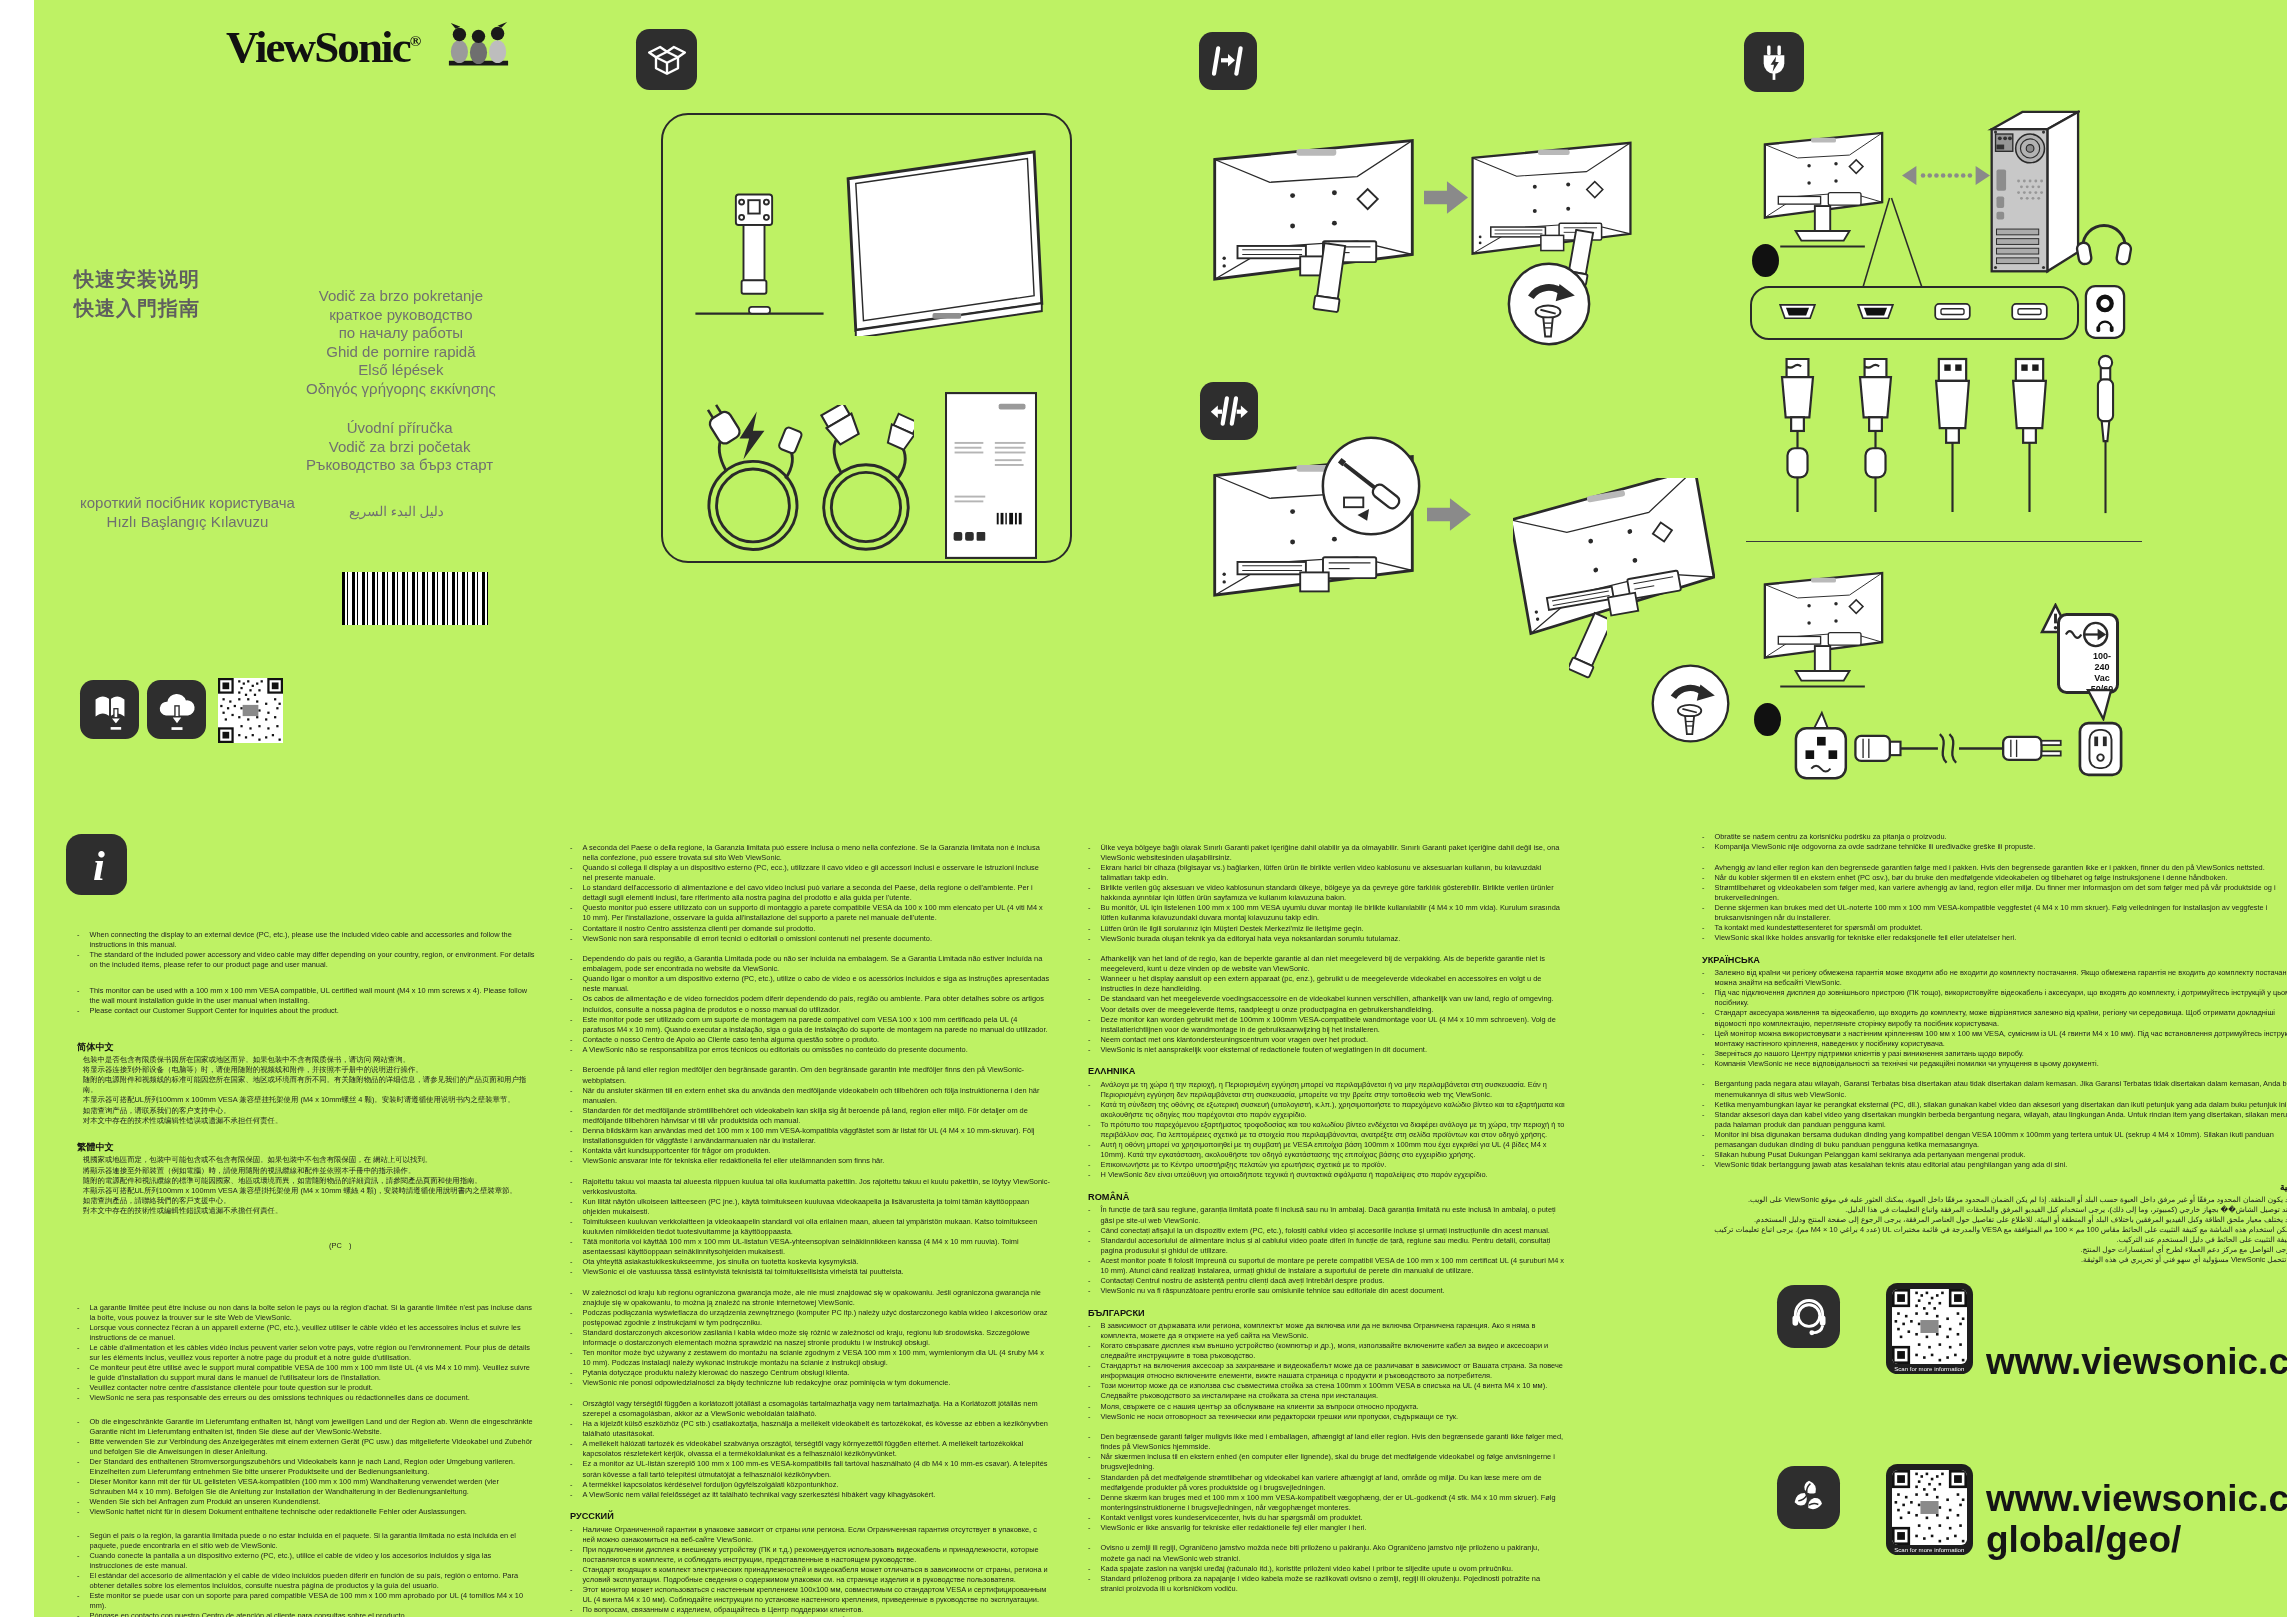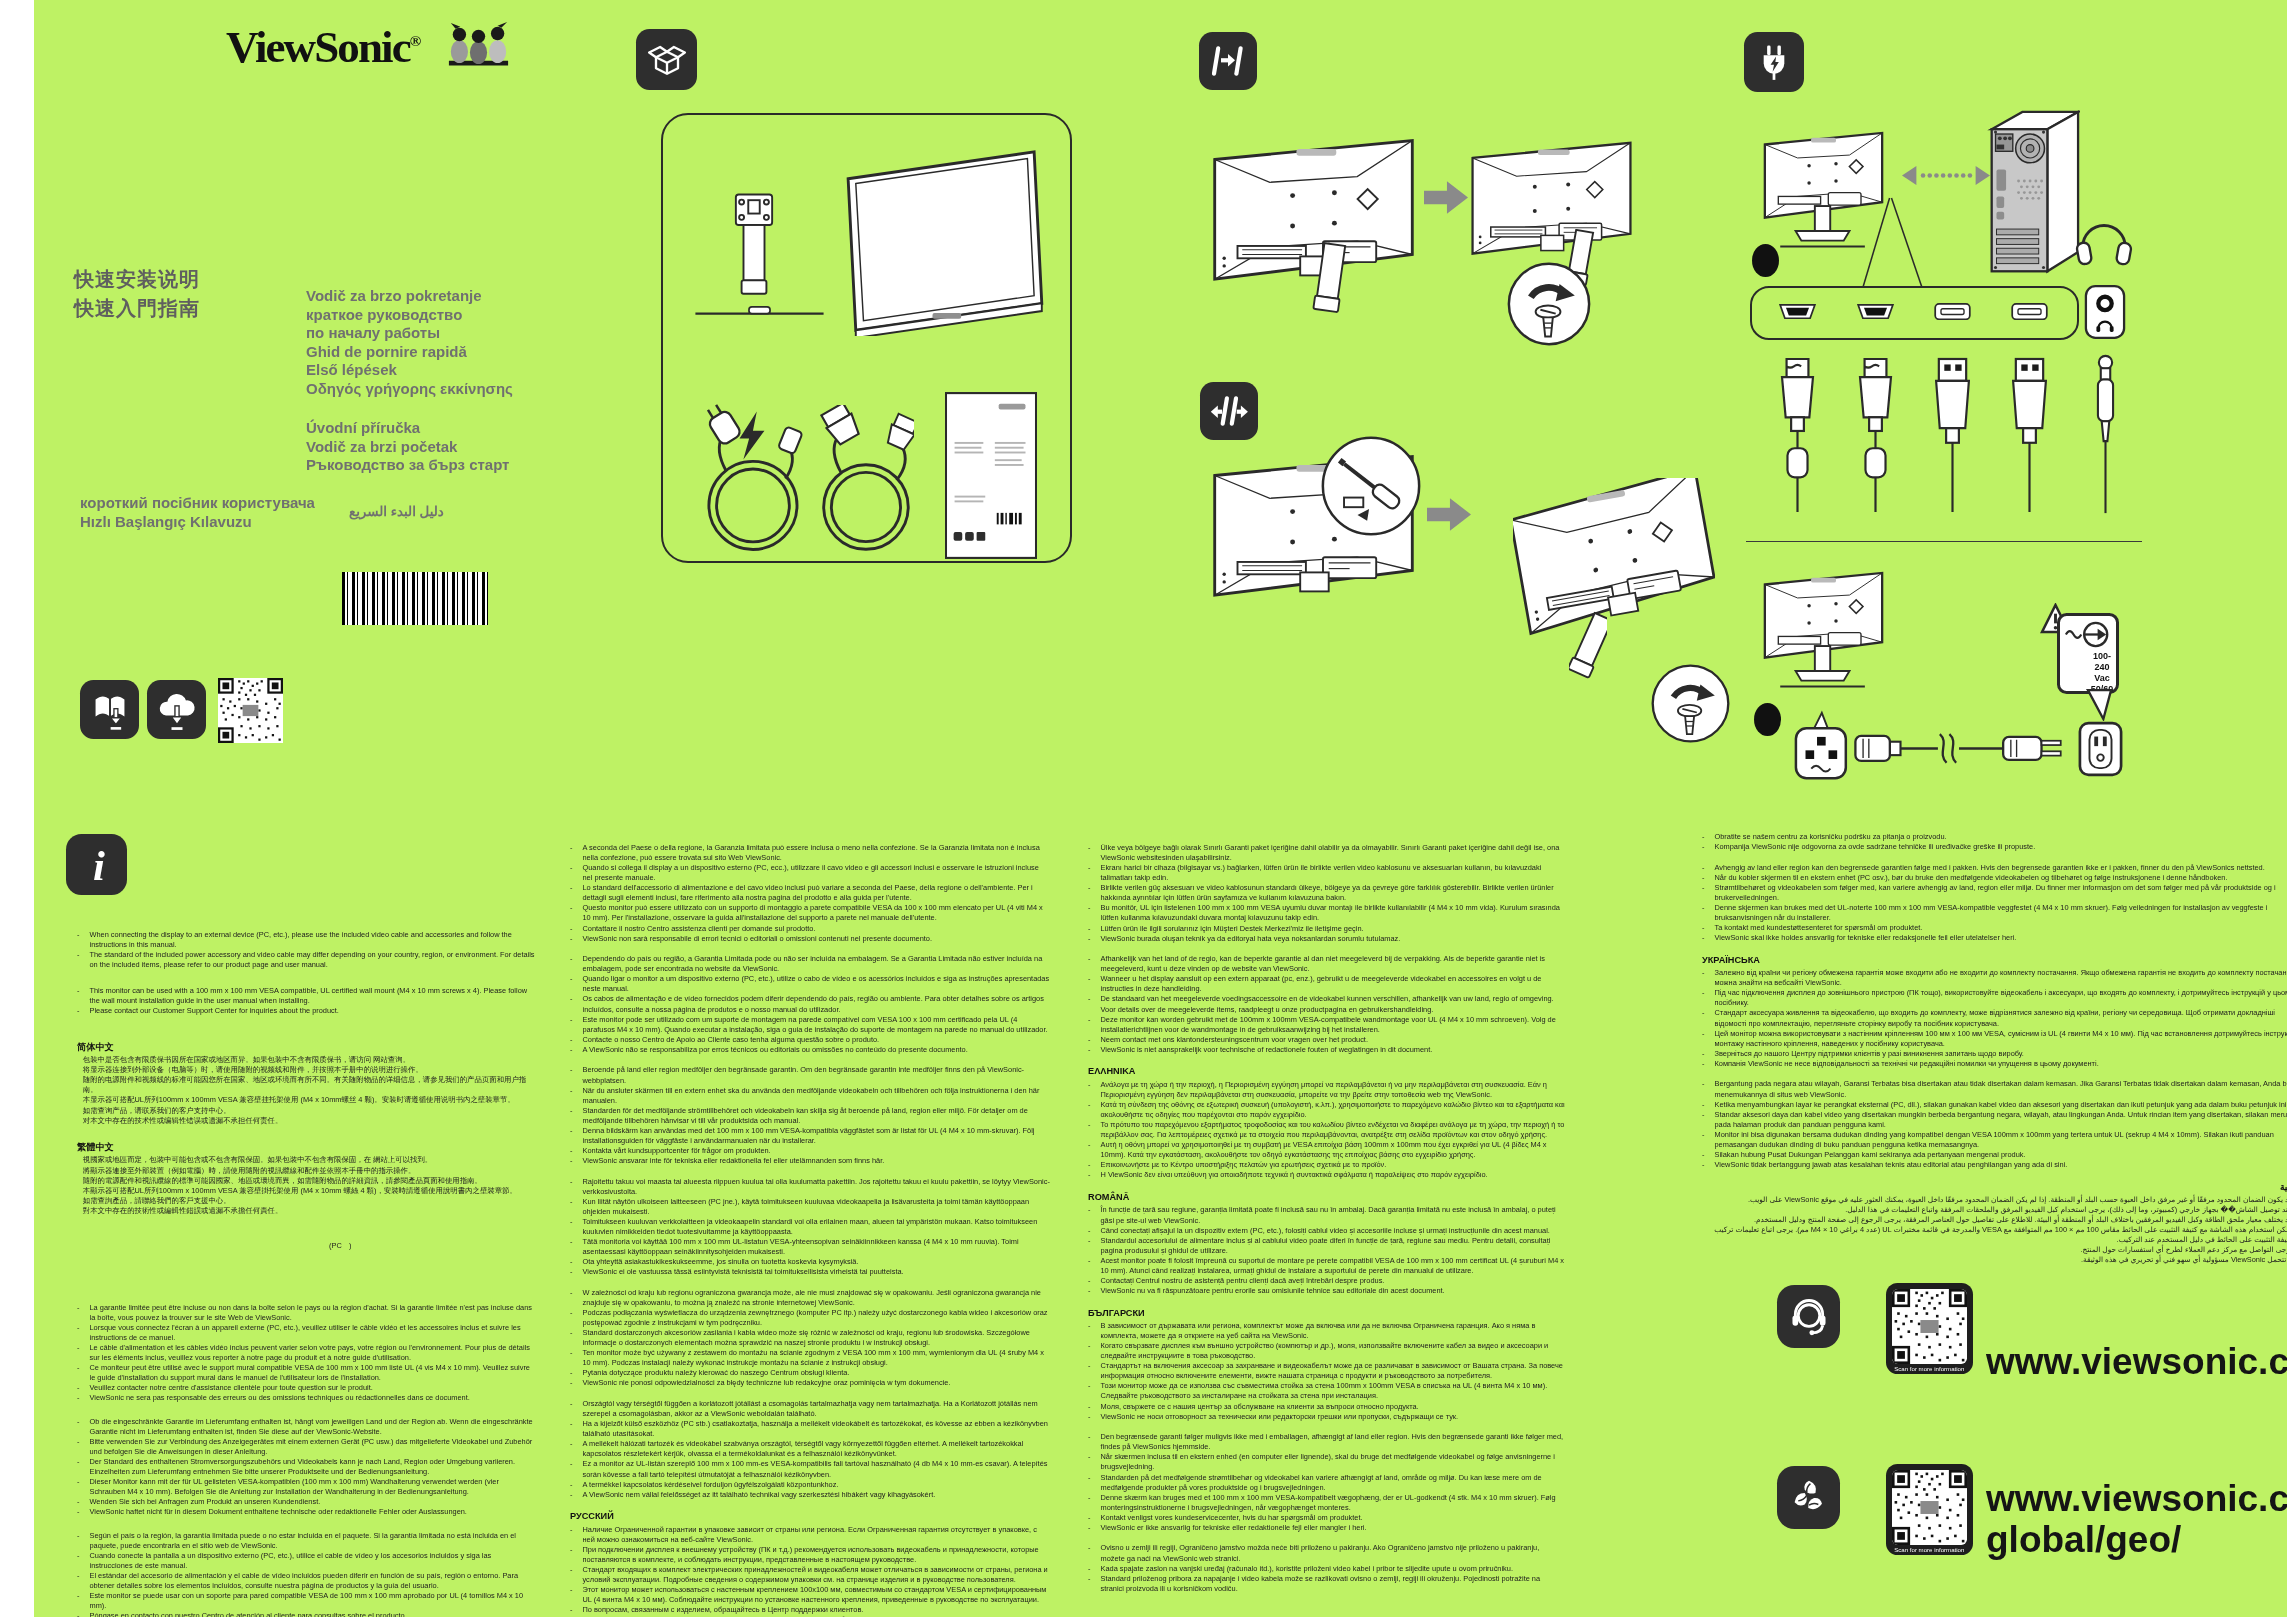--- a/index.html
+++ b/index.html
@@ -2,21 +2,21 @@
 <html><head>
 <meta charset="utf-8">
 <style>
   html,body{margin:0;padding:0;background:#fff;}
   #page{position:relative;width:2287px;height:1618px;background:#bef264;overflow:hidden;
         font-family:"Liberation Sans",sans-serif;color:#1c1c1c;margin-left:34px;}
   .abs{position:absolute;}
   .tile{position:absolute;background:#2e2e2e;border-radius:13.4px;display:flex;align-items:center;justify-content:center;}
   .panel{position:absolute;border:2.9px solid #2a2a2a;border-radius:27px;}
   .cjk-title{position:absolute;font-weight:bold;font-size:20px;line-height:29px;color:#5f5f5f;letter-spacing:1px;}
-  .lang{position:absolute;font-weight:bold;font-size:15px;line-height:18.6px;color:#707070;}
+  .lang{position:absolute;font-weight:normal;font-size:15px;line-height:18.6px;color:#707070;text-align:center;}
   .barcode{position:absolute;background:
      repeating-linear-gradient(90deg,#000 0 2.9px,#fff 2.9px 4.8px,#000 4.8px 5.8px,#fff 5.8px 9.6px,#000 9.6px 13.4px,#fff 13.4px 15.4px,#000 15.4px 16.3px,#fff 16.3px 20px);}
   .col{position:absolute;font-size:7.4px;line-height:1.36;color:#1c1c1c;}
   .block{margin-bottom:10.6px;}
   .block h4{margin:0 0 1.9px 0;font-size:9.2px;font-weight:bold;color:#111;}
   .nrow{display:flex;}
   .dash{width:12.5px;flex:0 0 12.5px;}
   .ntext{flex:1;}
   .plain .dash{visibility:hidden;width:5.8px;flex:0 0 5.8px;}
   .rtl{direction:rtl;}
@@ -1026,21 +1026,21 @@
           <div class="nrow">
             <span class="dash">-</span>
             <span class="ntext">Deze monitor kan worden gebruikt met de 100mm x 100mm VESA-compatibele wandmontage voor UL (4 M4 x 10 mm schroeven). Volg de installatierichtlijnen voor de wandmontage in de gebruiksaanwijzing bij het installeren.</span>
           </div>
           <div class="nrow">
             <span class="dash">-</span>
             <span class="ntext">Neem contact met ons klantondersteuningscentrum voor vragen over het product.</span>
           </div>
           <div class="nrow">
             <span class="dash">-</span>
-            <span class="ntext">ViewSonic is niet aansprakelijk voor technische of redactionele fouten of weglatingen in dit document.</span>
+            <span class="ntext">ViewSonic is niet aansprakelijk voor eksternal of redactionele fouten of weglatingen in dit document.</span>
           </div>
         </div>
       </div>
     <div class="block">
       <h4>ΕΛΛΗΝΙΚΑ</h4>
       <div>
           <div class="nrow">
             <span class="dash">-</span>
             <span class="ntext">Ανάλογα με τη χώρα ή την περιοχή, η Περιορισμένη εγγύηση μπορεί να περιλαμβάνεται ή να μην περιλαμβάνεται στη συσκευασία. Εάν η Περιορισμένη εγγύηση δεν περιλαμβάνεται στη συσκευασία, μπορείτε να την βρείτε στην τοποθεσία web της ViewSonic.</span>
           </div>

